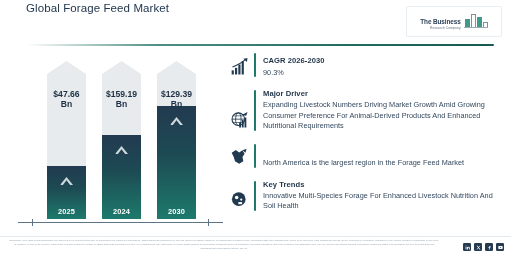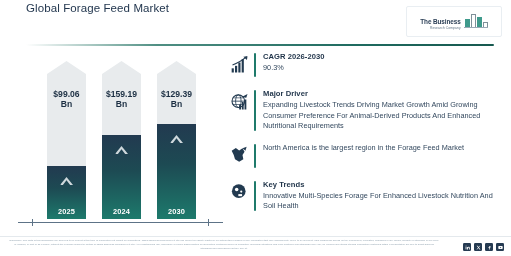--- a/index.html
+++ b/index.html
@@ -73,21 +73,21 @@
     letter-spacing:.2px;
   }
   .axis {
     position:absolute; left:0; bottom:9px; width:205px; height:1.4px;
     background:#5d7387;
   }
   .axis-cap { position:absolute; bottom:6px; width:1.4px; height:7px; background:#5d7387; }
 
   
   .panel { position:absolute; left:228px; top:52px; width:272px; }
-  .info-row { position:relative; display:flex; align-items:flex-start; margin-bottom:11px; }
+  .info-row { position:relative; display:flex; align-items:flex-end; margin-bottom:11px; }
   .info-icon {
     flex:0 0 auto; width:23px; height:23px;
     display:flex; align-items:center; justify-content:center;
     margin-top:1px;
   }
   .accent-bar {
     flex:0 0 auto; width:2px; align-self:stretch;
     background:#1f7a6b; margin:1px 7px 1px 3px; border-radius:1px;
     min-height:17px;
   }
@@ -146,42 +146,42 @@
 <div class="chart">
 
   <div class="bar-group" style="left:29px; height:158px;">
     <div class="bar-arrowhead" style="top:0;"></div>
     <div class="bar-shaft" style="height:145px;"></div>
     <div class="bar-fill" style="height:53px;">
       <div class="bar-fill-arrow" style="top:11px;"></div>
       <div class="bar-year">2025</div>
     </div>
     <div class="bar-value" style="top:29px;">
-        <div>$99.06</div>
+        <div>$47.66</div>
         <div>Bn</div>
       </div>
   </div>
 
   <div class="bar-group" style="left:84px; height:158px;">
     <div class="bar-arrowhead" style="top:0;"></div>
     <div class="bar-shaft" style="height:145px;"></div>
     <div class="bar-fill" style="height:84px;">
       <div class="bar-fill-arrow" style="top:11px;"></div>
       <div class="bar-year">2024</div>
     </div>
     <div class="bar-value" style="top:29px;">
         <div>$159.19</div>
         <div>Bn</div>
       </div>
   </div>
 
   <div class="bar-group" style="left:139px; height:158px;">
     <div class="bar-arrowhead" style="top:0;"></div>
     <div class="bar-shaft" style="height:145px;"></div>
-    <div class="bar-fill" style="height:95px;">
+    <div class="bar-fill" style="height:113px;">
       <div class="bar-fill-arrow" style="top:11px;"></div>
       <div class="bar-year">2030</div>
     </div>
     <div class="bar-value" style="top:29px;">
         <div>$129.39</div>
         <div>Bn</div>
       </div>
   </div>
 
   <div class="axis"></div>
@@ -219,21 +219,21 @@
         <line x1="3.5" y1="15" x2="16.5" y2="15" stroke="#223a50" stroke-width=".8"></line>
         <rect x="11" y="15" width="2.2" height="6" fill="#223a50"></rect>
         <rect x="14.2" y="12" width="2.2" height="9" fill="#223a50"></rect>
         <rect x="17.4" y="9" width="2.2" height="12" fill="#223a50"></rect>
         <path d="M14 6 L21 2.5 L19.5 7 Z" fill="#223a50"></path>
       </svg>
     </div>
     <div class="accent-bar"></div>
     <div class="info-text">
       <div class="info-title">Major Driver</div>
-      <div class="info-body">Expanding Livestock Trends Driving Market Growth Amid Growing Consumer Preference For Animal-Derived Products And Enhanced Nutritional Requirements</div>
+      <div class="info-body">Expanding Livestock Numbers Driving Market Growth Amid Growing Consumer Preference For Animal-Derived Products And Enhanced Nutritional Requirements</div>
     </div>
   </div>
 
   <div class="info-row" style="min-height:26px;">
     <div class="info-icon">
       <svg viewBox="0 0 24 24" width="20" height="20">
         <path d="M2 7 L7 3.5 L11 6.5 L15 4 L17.5 8 L15 12 L16 17 L11 20 L6 17 L4.5 12 Z" fill="#223a50"></path>
         <path d="M15 4 L20 2 L18.5 7 Z" fill="#223a50"></path>
       </svg>
     </div>

